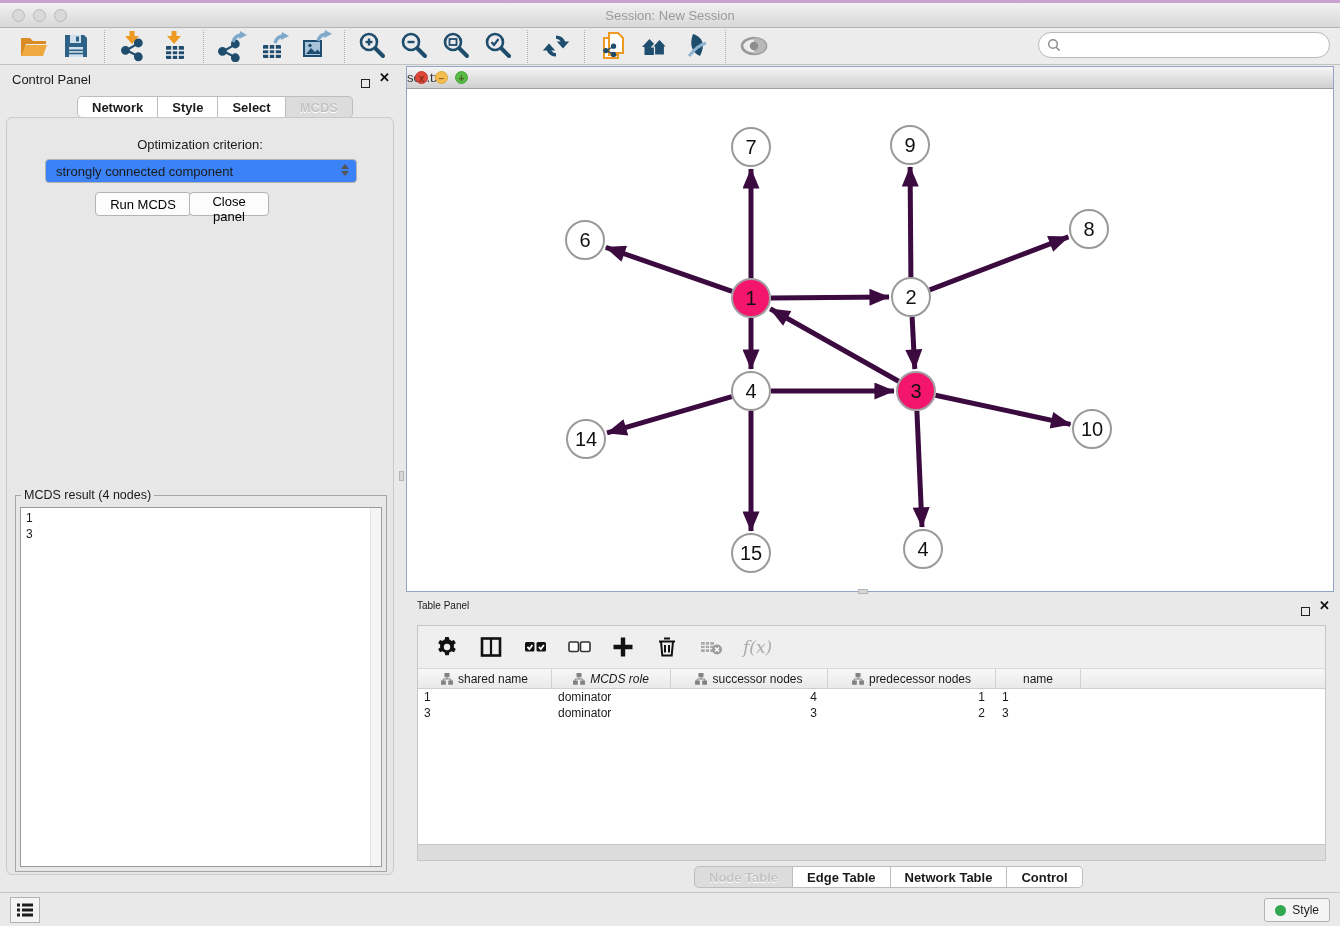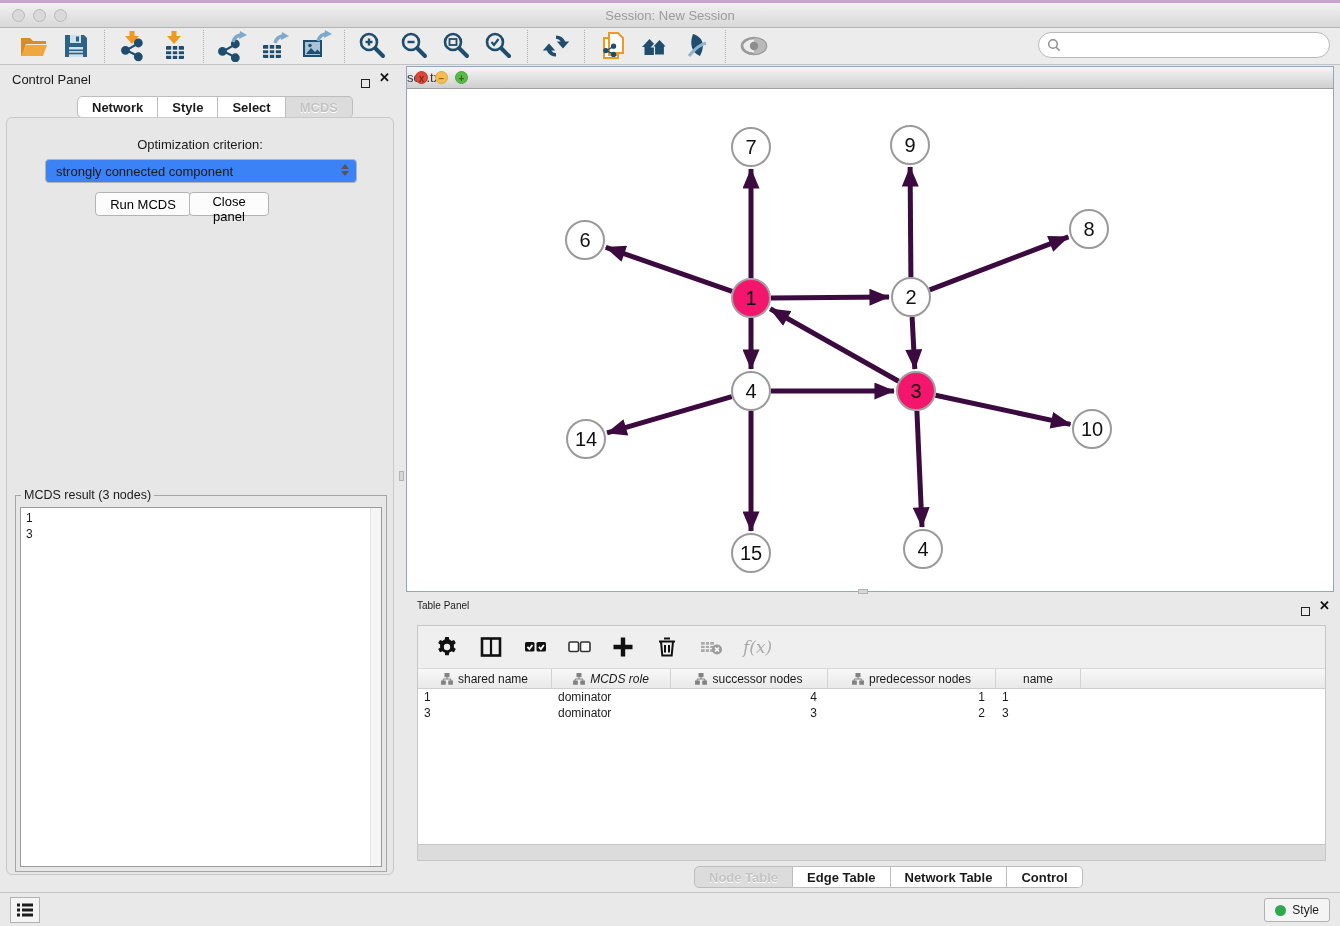--- a/index.html
+++ b/index.html
@@ -326,21 +326,21 @@
     <div class="cp-select">
       <span>strongly connected component</span>
       <span class="chevrons">
           <i class="chev-up"></i>
           <i class="chev-dn"></i>
         </span>
     </div>
     <button class="cp-btn btn-run">Run MCDS</button>
     <button class="cp-btn btn-closep">Close panel</button>
     <div class="fieldset">
-      <span class="legend">MCDS result (3 nodes)</span>
+      <span class="legend">MCDS result (4 nodes)</span>
       <div class="result-box" id="result-box">1
 3</div>
       <div class="result-scroll"></div>
     </div>
   </div>
 
   <div class="net-win">
     <div class="net-titlebar">
       <div class="net-lights">
         <span class="light lt-close">x</span>

